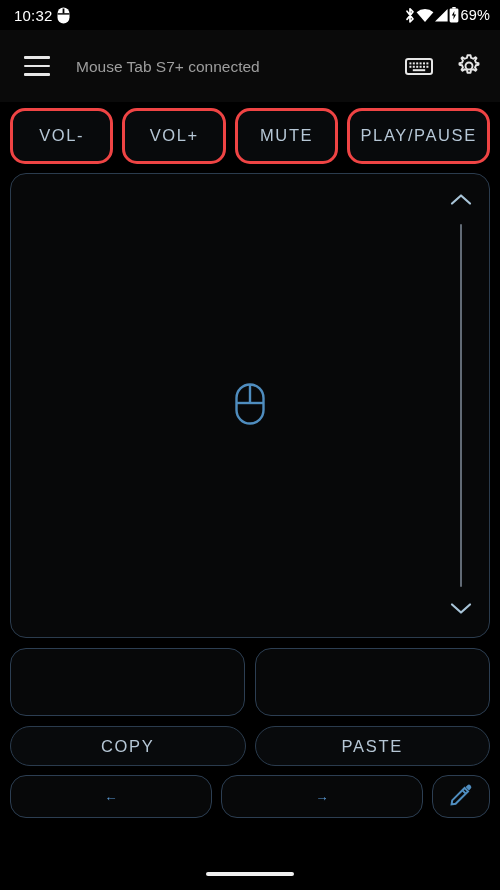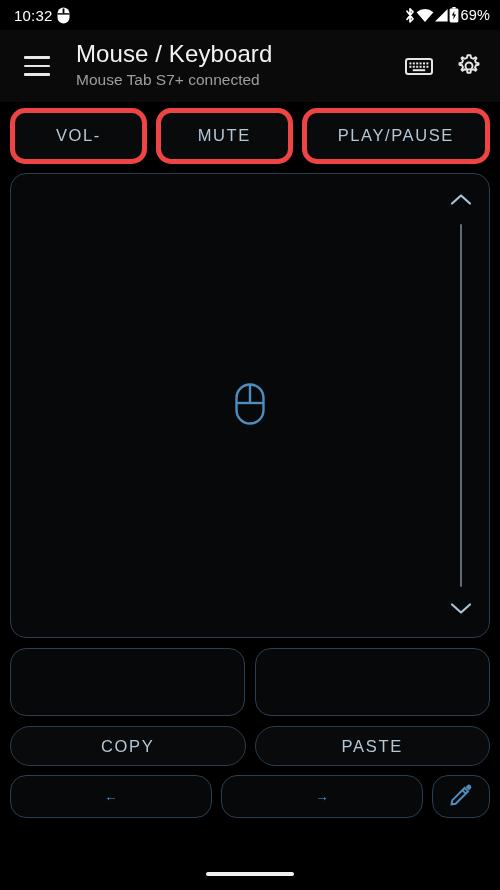--- a/index.html
+++ b/index.html
@@ -116,21 +116,21 @@
   
   .media-row {
     display: flex;
     gap: 9px;
     padding: 6px 10px 0 10px;
     height: 62px;
     align-items: stretch;
   }
   .media-btn {
     flex: 1 1 0;
-    border: 5px solid #ef4444;
+    border: 3px solid #ef4444;
     border-radius: 15px;
     background: #080a0c;
     color: #b6c7d6;
     font-size: 16.5px;
     letter-spacing: 1.6px;
     display: flex;
     align-items: center;
     justify-content: center;
     text-align: center;
     line-height: 1.18;
@@ -313,21 +313,20 @@
   </div>
 </div>
 
 <div class="app-bar">
   <div class="hamburger">
     <span></span>
     <span></span>
     <span></span>
   </div>
   <div class="title-block">
-    <div class="app-title">Mouse / Keyboard</div>
     <div class="app-subtitle">Mouse Tab S7+ connected</div>
   </div>
   <div class="appbar-actions">
     <button class="icon-btn">
       <svg width="28" height="21" viewBox="0 0 28 21" aria-hidden="true">
         <rect x="1" y="3" width="26" height="15" rx="2.2" fill="none" stroke="#e6e6e6" stroke-width="2"></rect>
         <rect x="4.4" y="6.4" width="2" height="2" fill="#e6e6e6"></rect>
         <rect x="7.8" y="6.4" width="2" height="2" fill="#e6e6e6"></rect>
         <rect x="11.2" y="6.4" width="2" height="2" fill="#e6e6e6"></rect>
         <rect x="14.6" y="6.4" width="2" height="2" fill="#e6e6e6"></rect>
@@ -347,20 +346,21 @@
         <path d="M13 2.2 l1.5 0 0.55 2.6 a8.9 8.9 0 0 1 2.2 0.92 l2.2-1.5 1.06 1.06 -1.5 2.2 a8.9 8.9 0 0 1 0.92 2.2 l2.6 0.55 0 1.5 -2.6 0.55 a8.9 8.9 0 0 1-0.92 2.2 l1.5 2.2 -1.06 1.06 -2.2-1.5 a8.9 8.9 0 0 1-2.2 0.92 l-0.55 2.6 -1.5 0" fill="none" stroke="#e6e6e6" stroke-width="1.9" stroke-linejoin="round"></path>
         <path d="M13 2.2 l-1.5 0 -0.55 2.6 a8.9 8.9 0 0 0-2.2 0.92 l-2.2-1.5 -1.06 1.06 1.5 2.2 a8.9 8.9 0 0 0-0.92 2.2 l-2.6 0.55 0 1.5 2.6 0.55 a8.9 8.9 0 0 0 0.92 2.2 l-1.5 2.2 1.06 1.06 2.2-1.5 a8.9 8.9 0 0 0 2.2 0.92 l0.55 2.6 1.5 0" fill="none" stroke="#e6e6e6" stroke-width="1.9" stroke-linejoin="round"></path>
         <circle cx="13" cy="13" r="3.5" fill="none" stroke="#e6e6e6" stroke-width="1.9"></circle>
       </svg>
     </button>
   </div>
 </div>
 
 <div class="media-row">
   <button class="media-btn">VOL-</button>
+  <button class="media-btn">VOL+</button>
   <button class="media-btn">MUTE</button>
   <button class="media-btn wide">
     <span>PLAY/</span>
       <br>
     <span>PAUSE</span>
   </button>
 </div>
 
 <div class="touchpad-wrap">
   <div class="touchpad">

